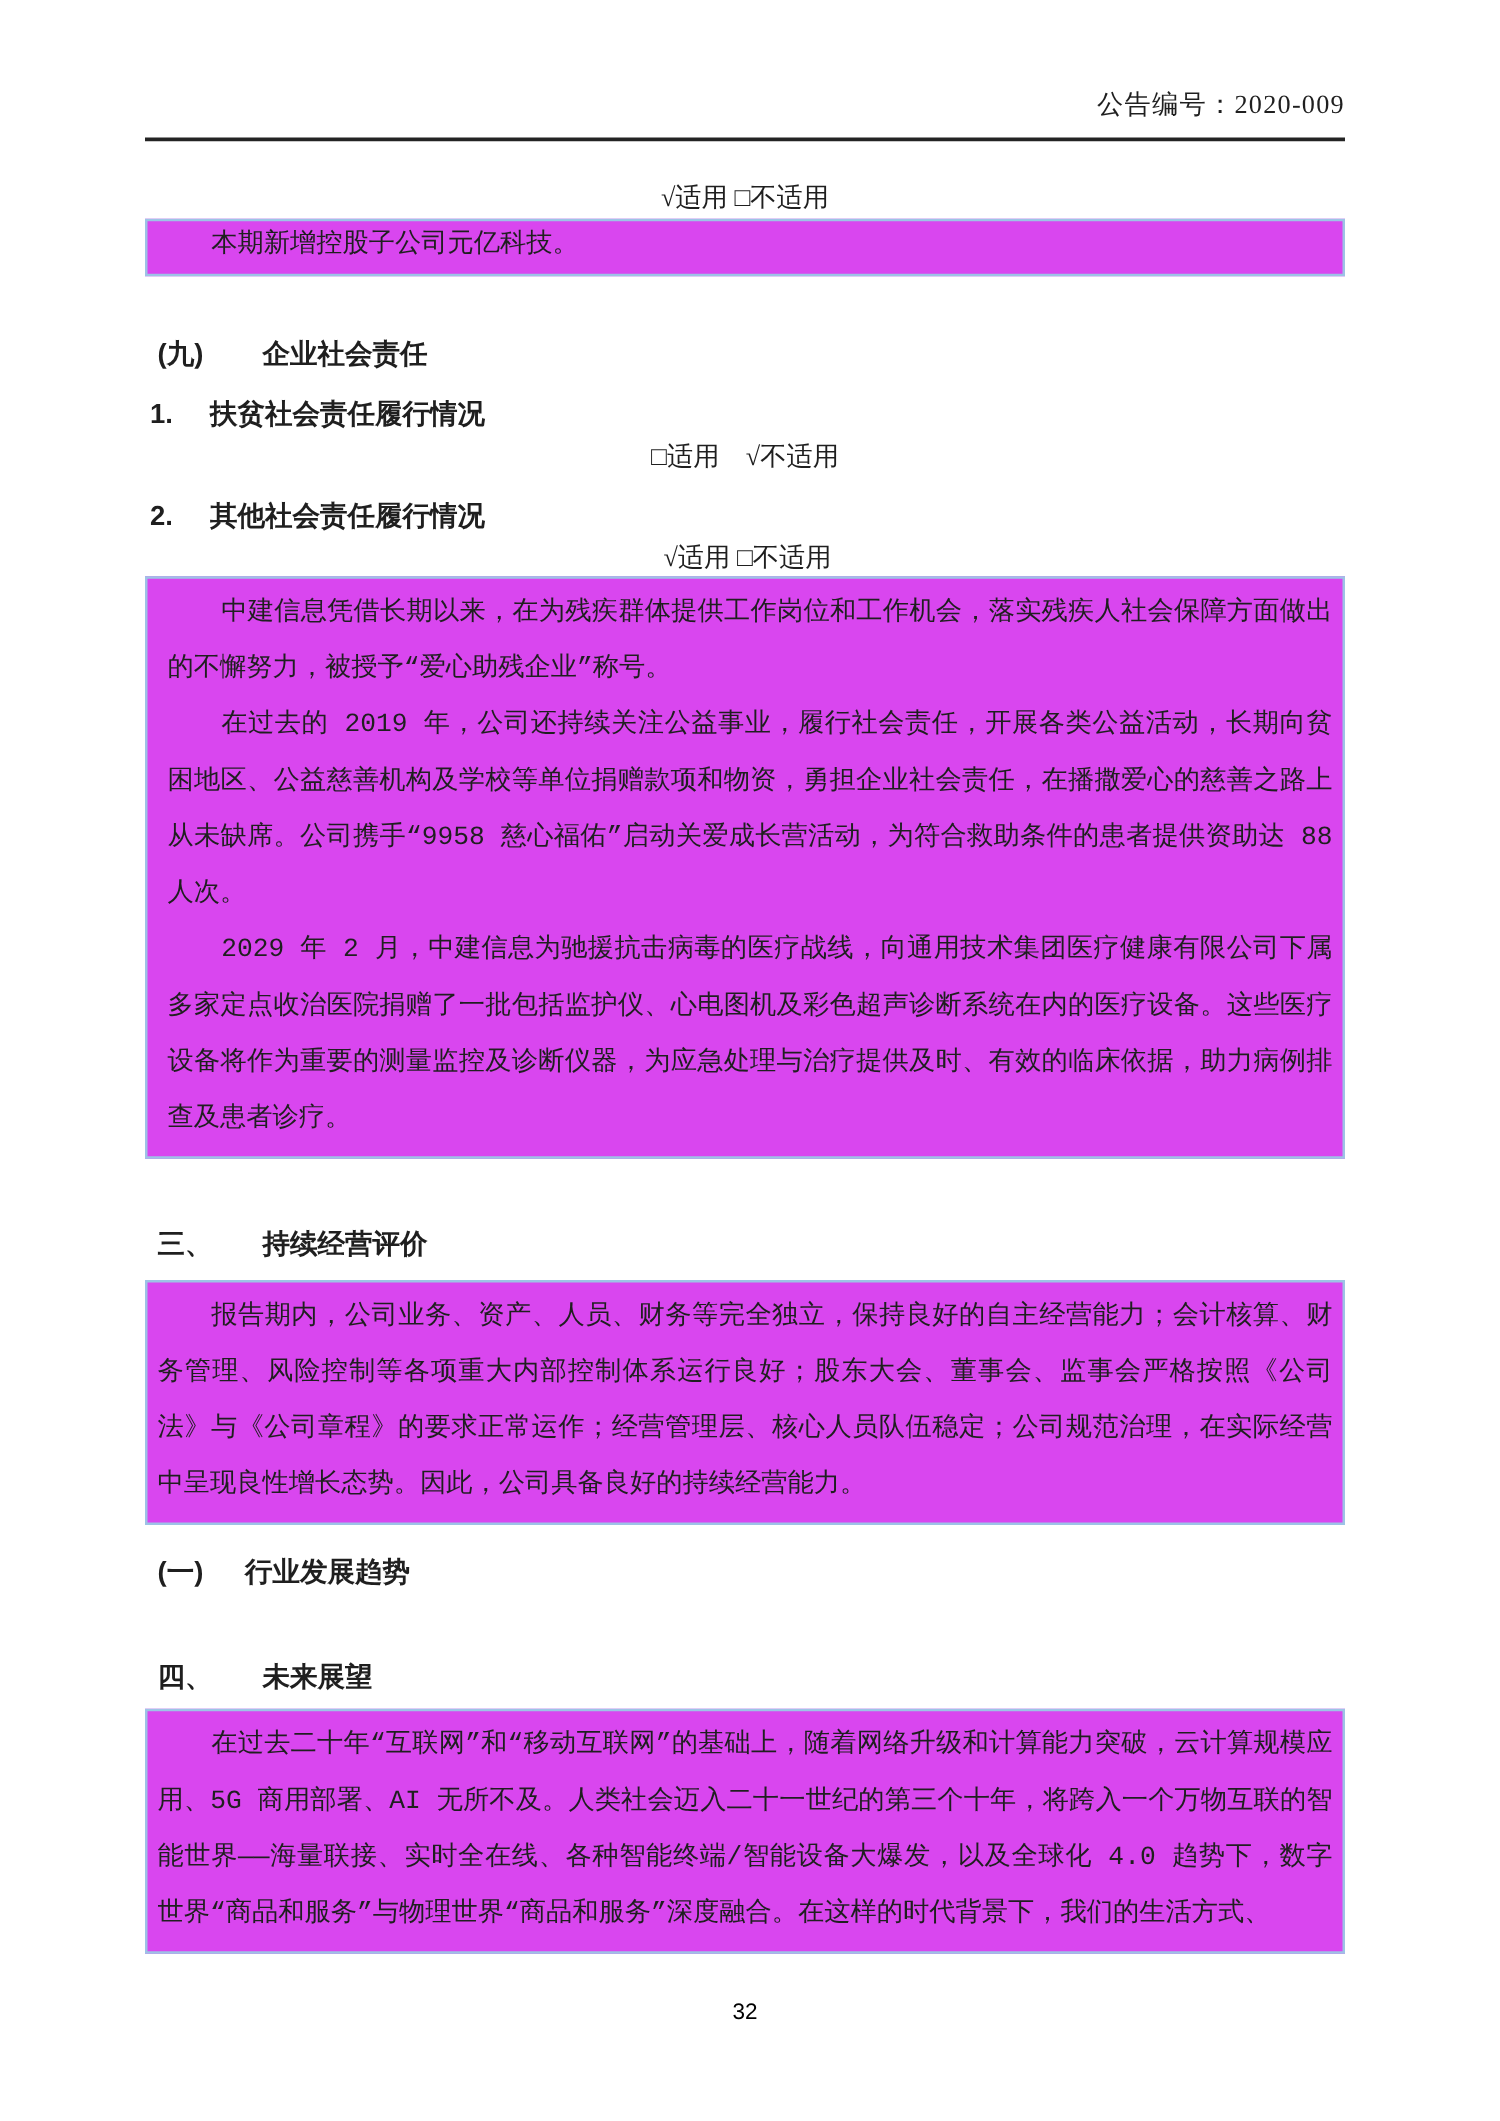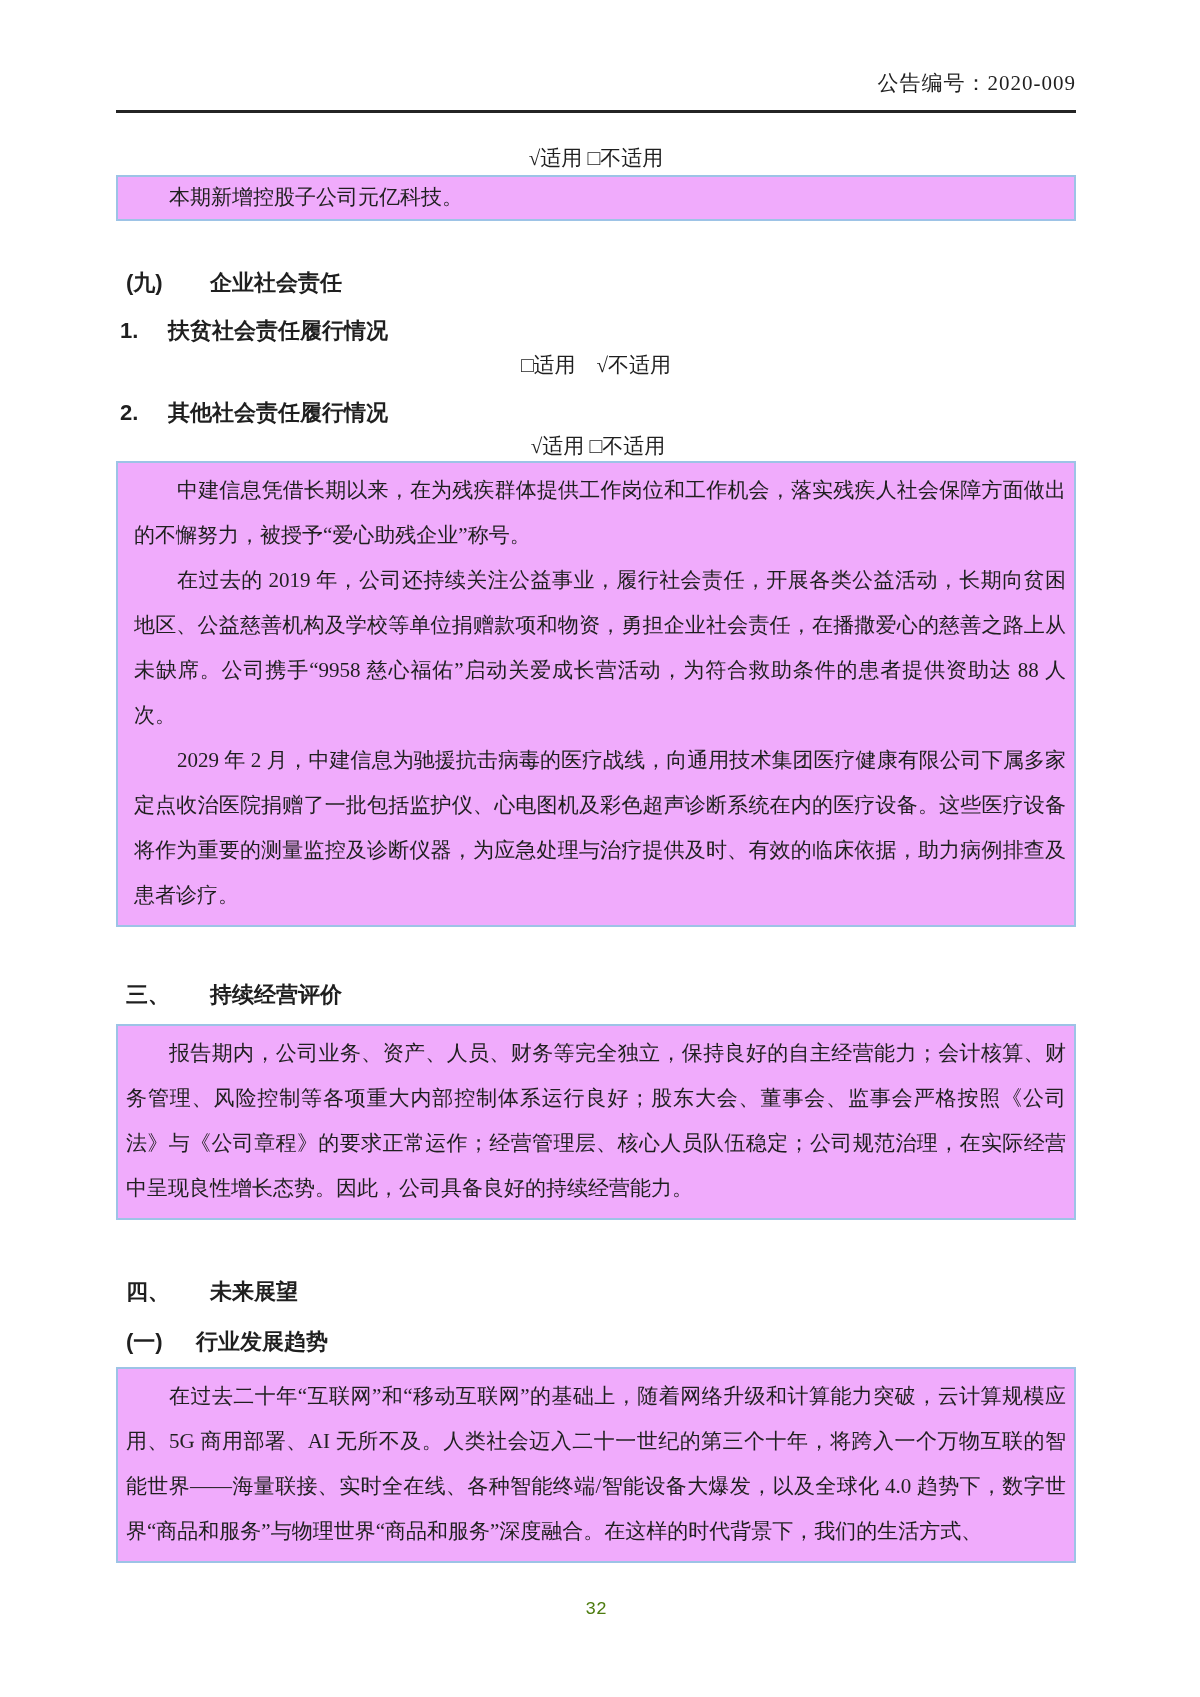--- a/index.html
+++ b/index.html
@@ -59,43 +59,44 @@
     margin: 0;
     text-align: center;
   }
   .appl-1 { margin-top: 34px; }
   .appl-2 { margin-top: 11px; }
   .appl-3 { margin-top: 10px; margin-left: 4px; }
   
   .box {
     box-sizing: border-box;
     border: 2px solid #9dc3e6;
-    background: #f0abfc;
+    background: #d946ef;
     padding: 5px 8px 7px 8px;
+    font-family: Liberation Mono, monospace;
   }
   .box p {
     margin: 0;
     font-size: 21px;
     line-height: 45px;
     text-align: justify;
     text-align-last: left;
     text-indent: 43px;
   }
   .box-single { margin-top: 5px; }
   .box-single p { line-height: 30px; }
   .box-csr    { margin-top: 3px; padding-left: 16px; }
   .box-going  { margin-top: 17px; }
   .box-trend  { margin-top: 13px; }
   
   .page-num {
     margin-top: 36px;
     text-align: center;
-    font-family: Liberation Mono, monospace;
+    font-family: Liberation Sans, sans-serif;
     font-size: 18px;
-    color: #4d7c0f;
+    color: #000000;
   }
 </style>
 </head>
 <body>
 
 <div class="content">
 
   <div class="header-row">
     <span>公告编号：2020-009</span>
   </div>
@@ -126,25 +127,25 @@
     <p>2029 年 2 月，中建信息为驰援抗击病毒的医疗战线，向通用技术集团医疗健康有限公司下属多家定点收治医院捐赠了一批包括监护仪、心电图机及彩色超声诊断系统在内的医疗设备。这些医疗设备将作为重要的测量监控及诊断仪器，为应急处理与治疗提供及时、有效的临床依据，助力病例排查及患者诊疗。</p>
   </div>
 
   <div class="h2 h-going">
     <span class="h-label">三、</span><span>持续经营评价</span>
   </div>
   <div class="box box-going">
     <p>报告期内，公司业务、资产、人员、财务等完全独立，保持良好的自主经营能力；会计核算、财务管理、风险控制等各项重大内部控制体系运行良好；股东大会、董事会、监事会严格按照《公司法》与《公司章程》的要求正常运作；经营管理层、核心人员队伍稳定；公司规范治理，在实际经营中呈现良性增长态势。因此，公司具备良好的持续经营能力。</p>
   </div>
 
+  <div class="h2 h-trend">
+    <span class="h-label sub">(一)</span><span>行业发展趋势</span>
+  </div>
   <div class="h2 h-outlook">
     <span class="h-label">四、</span><span>未来展望</span>
-  </div>
-  <div class="h2 h-trend">
-    <span class="h-label sub">(一)</span><span>行业发展趋势</span>
   </div>
   <div class="box box-trend">
     <p>在过去二十年“互联网”和“移动互联网”的基础上，随着网络升级和计算能力突破，云计算规模应用、5G 商用部署、AI 无所不及。人类社会迈入二十一世纪的第三个十年，将跨入一个万物互联的智能世界——海量联接、实时全在线、各种智能终端/智能设备大爆发，以及全球化 4.0 趋势下，数字世界“商品和服务”与物理世界“商品和服务”深度融合。在这样的时代背景下，我们的生活方式、</p>
   </div>
 
   <div class="page-num">32</div>
 
 </div>
 
 </body></html>

